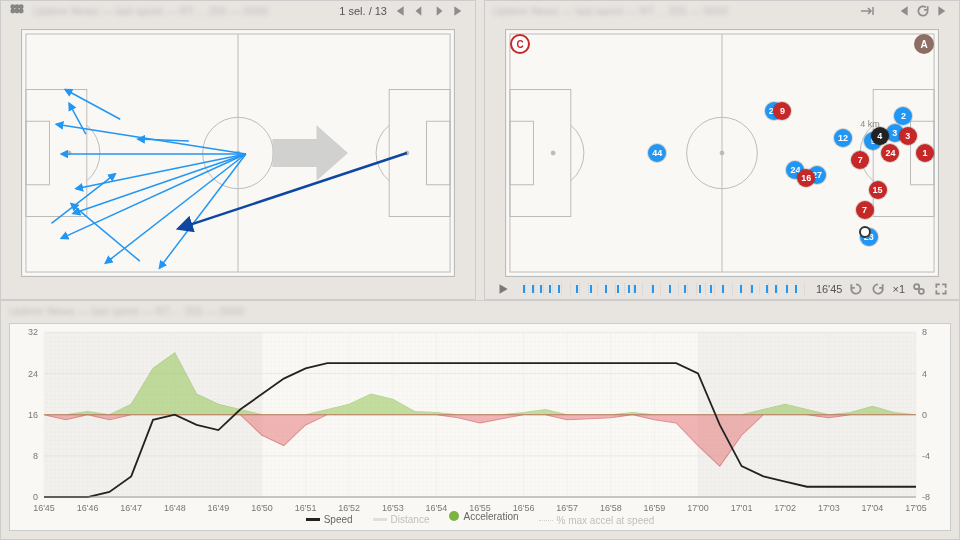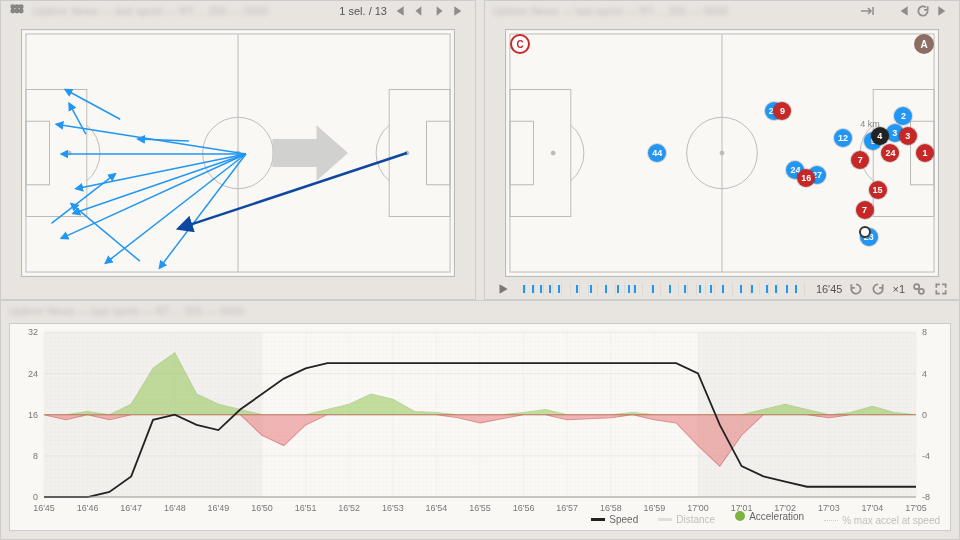--- a/index.html
+++ b/index.html
@@ -29,21 +29,21 @@
 
   
   .playbar { position: absolute; left: 10px; right: 10px; bottom: 0; height: 20px; display: flex; align-items: center; gap: 6px; }
   .timeline { flex: 1; height: 12px; background: repeating-linear-gradient(to right, transparent 0 8px, rgba(0,0,0,.05) 8px 9px); position: relative; }
   .timeline .tick { position: absolute; top: 2px; bottom: 2px; width: 2px; background: #2196f3; }
   
   
   .chart-panel { grid-column: 1 / -1; position: relative; }
   .chart-body { position: absolute; left: 8px; right: 8px; top: 22px; bottom: 8px; background: #faf8f5; border: 1px solid #ccc; }
   .chart-body svg { width: 100%; height: 100%; display: block; }
-  .legend { position: absolute; bottom: 4px; left: 0; right: 0; text-align: right; font-size: 10px; color: #666; }
+  .legend { position: absolute; bottom: 4px; left: 0; right: 0; text-align: center; font-size: 10px; color: #666; }
   .legend span { margin: 0 10px; display: inline-flex; align-items: center; gap: 4px; }
   .legend .swatch { width: 14px; height: 3px; display: inline-block; }
   .legend .swatch.speed { background: #222; }
   .legend .swatch.dist { background: #bbb; }
   .legend .swatch.accel { width: 10px; height: 10px; border-radius: 50%; background: #7cb342; }
   .axis-label-y { position: absolute; font-size: 10px; color: #777; writing-mode: vertical-rl; }
 </style>
 </head>
 <body>
 

